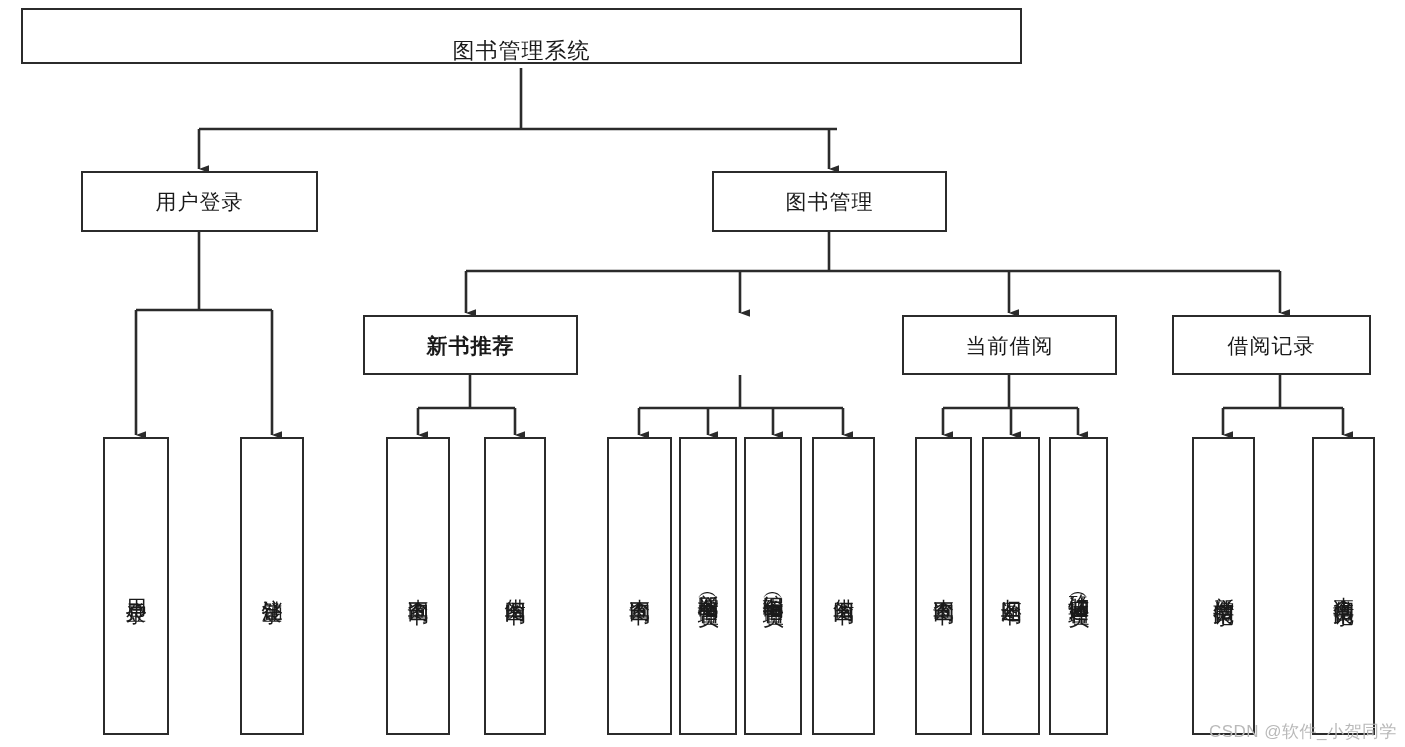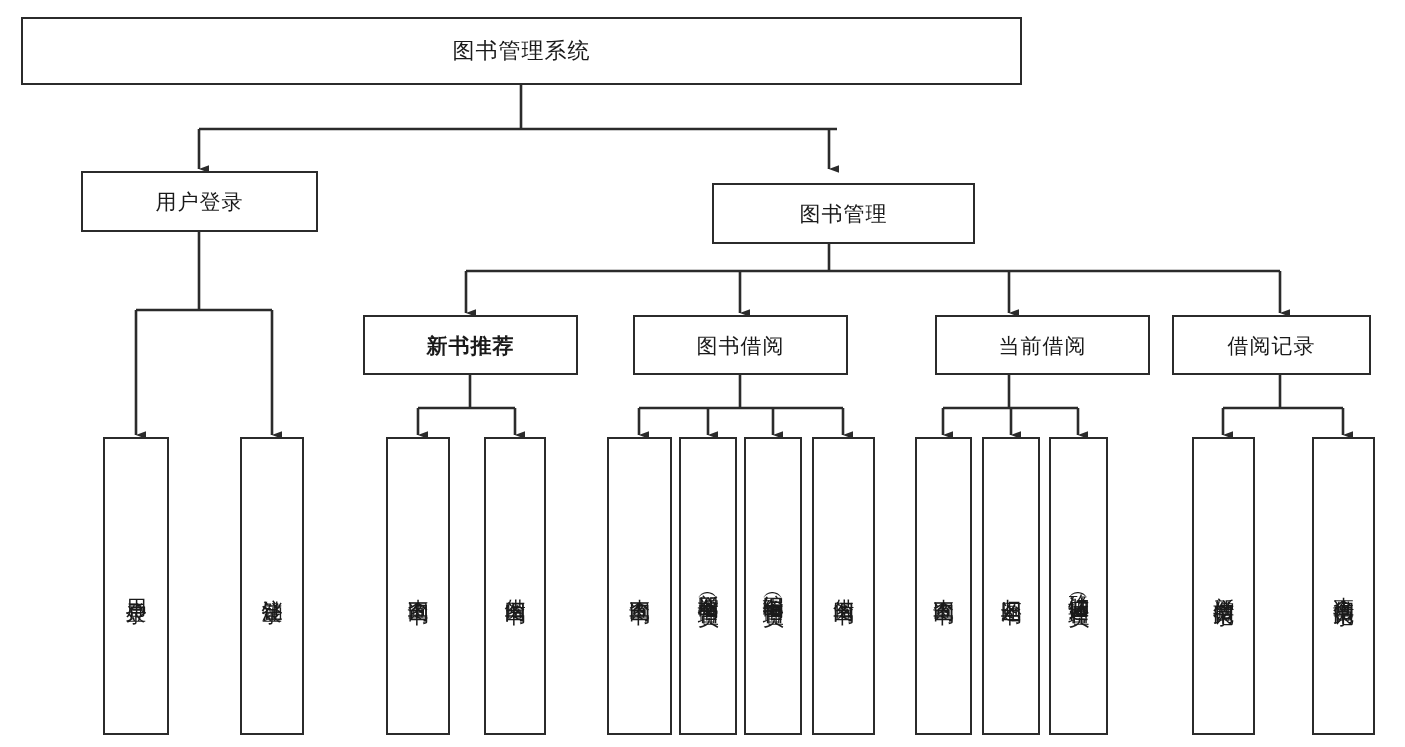--- a/index.html
+++ b/index.html
@@ -73,38 +73,35 @@
       <path d="M1011,408 L1011,435" marker-end="url(#arw)"></path>
       <path d="M1078,408 L1078,435" marker-end="url(#arw)"></path>
 
       <path d="M1280,375 L1280,408"></path>
       <path d="M1223,408 L1343,408"></path>
       <path d="M1223,408 L1223,435" marker-end="url(#arw)"></path>
       <path d="M1343,408 L1343,435" marker-end="url(#arw)"></path>
     </g>
   </svg>
 
-  <div class="node h" id="title-node" style="left:21px;top:17px;width:1001px;height:68px;">
+  <div class="node h" id="title-node" style="left:21px;top:8px;width:1001px;height:56px;align-items:flex-end;">
     <span class="lbl">图书管理系统</span>
   </div>
 
   <div class="node h" style="left:81px;top:171px;width:237px;height:61px;">
     <span class="lbl">用户登录</span>
   </div>
-  <div class="node h" style="left:712px;top:183px;width:263px;height:61px;">
+  <div class="node h" style="left:712px;top:171px;width:235px;height:61px;">
     <span class="lbl">图书管理</span>
   </div>
 
   <div class="node h" style="left:363px;top:315px;width:215px;height:60px;font-weight:bold;">
     <span class="lbl">新书推荐</span>
   </div>
-  <div class="node h" style="left:633px;top:315px;width:215px;height:60px;">
-    <span class="lbl">图书借阅</span>
-  </div>
-  <div class="node h" style="left:902px;top:315px;width:215px;height:60px;margin-left:33px;">
+  <div class="node h" style="left:902px;top:315px;width:215px;height:60px;">
     <span class="lbl">当前借阅</span>
   </div>
   <div class="node h" style="left:1172px;top:315px;width:199px;height:60px;">
     <span class="lbl">借阅记录</span>
   </div>
 
   <div class="node v" style="left:103px;top:437px;width:66px;height:298px;">
     <span class="lbl">用户登录</span>
   </div>
   <div class="node v" style="left:240px;top:437px;width:64px;height:298px;">
@@ -141,13 +138,14 @@
     <span class="lbl">确认归还（管理员）</span>
   </div>
 
   <div class="node v" style="left:1192px;top:437px;width:63px;height:298px;">
     <span class="lbl">新增借阅记录</span>
   </div>
   <div class="node v" style="left:1312px;top:437px;width:63px;height:298px;">
     <span class="lbl">查询借阅记录</span>
   </div>
 
+  <div id="watermark">CSDN @软件_小贺同学</div>
 </div>
 
 </body></html>

